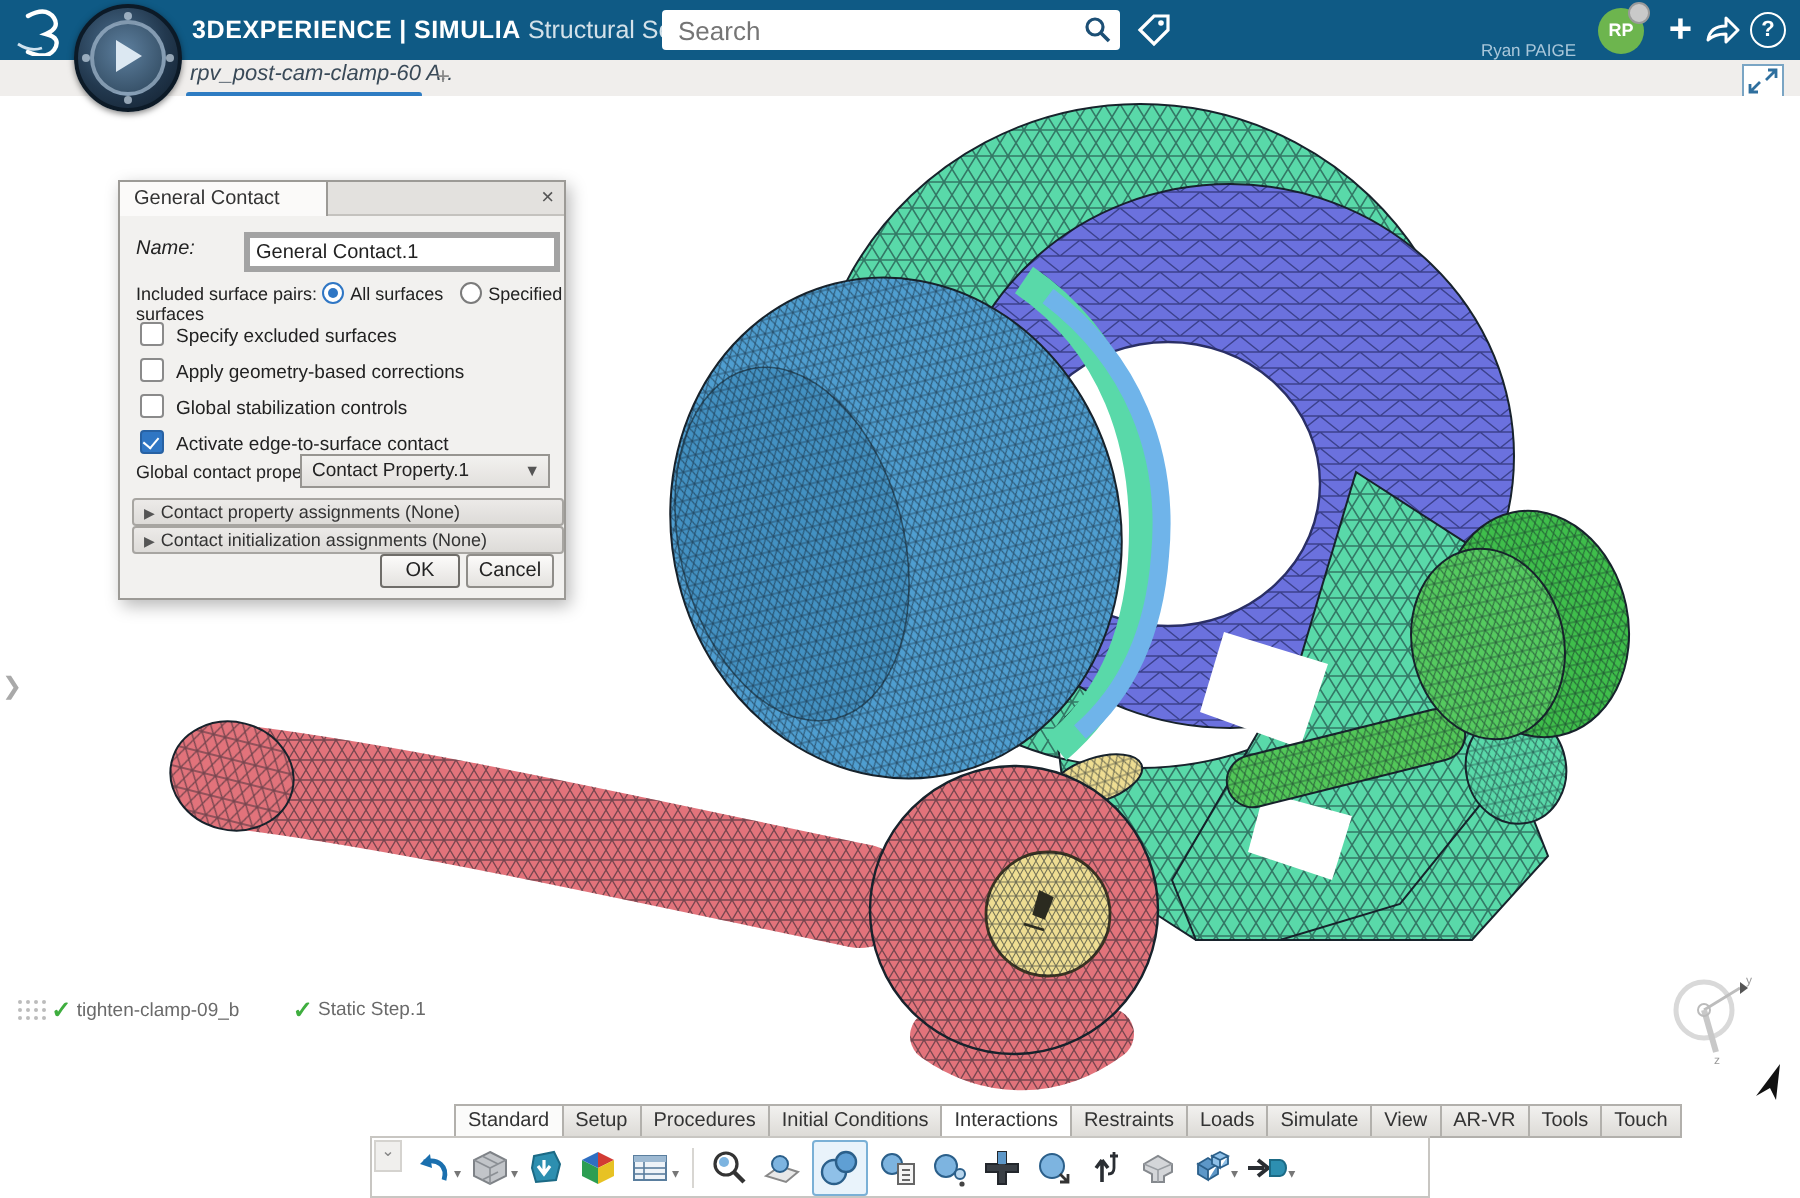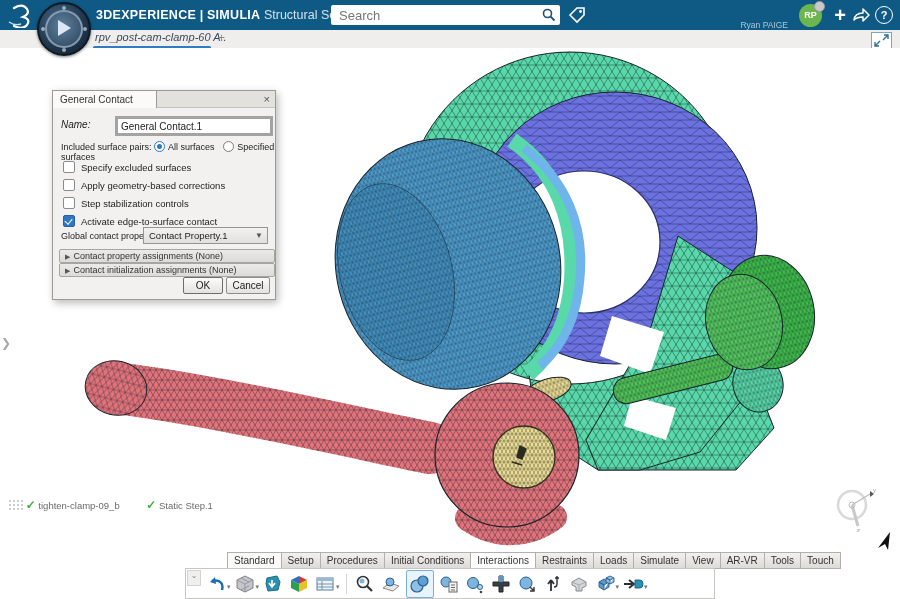--- a/index.html
+++ b/index.html
@@ -48,21 +48,21 @@
   #modelsvg{position:absolute;left:0;top:0;}
   #panelchevron{position:absolute;left:1px;top:288px;color:#a9a9a9;font-size:12px;}
   
   #statusrow{position:absolute;left:8px;top:450px;height:16px;font-size:9.5px;color:#6a6a6a;}
   .chk{color:#3fae3f;font-size:12px;font-weight:bold;}
   #statusrow span{vertical-align:middle;}
   
   #triad{position:absolute;left:828px;top:430px;}
   #cursor{position:absolute;left:876px;top:483px;}
   
-  #dialog{position:absolute;left:52px;top:42px;width:222px;height:208px;background:#f2f1ef;
+  #dialog{position:absolute;left:59px;top:42px;width:222px;height:208px;background:#f2f1ef;
           border:1px solid #9c9a96;box-shadow:2px 3px 8px rgba(0,0,0,.28);font-size:10px;color:#222;}
   #dlg-tab{position:absolute;left:-1px;top:-1px;width:96px;height:17px;background:#fbfaf9;border:1px solid #9c9a96;
           border-bottom:none;font-size:10px;line-height:17px;padding-left:7px;color:#333;}
   #dlg-head{position:absolute;left:102px;top:0;right:0;height:16px;background:#e3e1de;border-bottom:1px solid #c4c2be;}
   #dlg-close{position:absolute;right:5px;top:2px;font-size:11px;color:#555;line-height:12px;}
   .dlg-row{position:absolute;left:8px;}
   #dlg-name-label{top:28px;font-style:italic;}
   #dlg-name-input{position:absolute;left:62px;top:25px;width:146px;height:14px;border:3px solid #a3a3a3;background:#fff;
           font-size:10px;font-family:"Liberation Sans",sans-serif;color:#222;padding:0 3px;}
   #dlg-pairs{top:50px;font-size:9px;}
@@ -324,21 +324,21 @@
         <span class="radio" style="margin-left:6px"></span><span>Specified surfaces</span>
       </div>
 
       <div class="cbrow" style="top:70px">
         <span class="cb"></span><span>Specify excluded surfaces</span>
       </div>
       <div class="cbrow" style="top:88px">
         <span class="cb"></span><span>Apply geometry-based corrections</span>
       </div>
       <div class="cbrow" style="top:106px">
-        <span class="cb"></span><span>Step stabilization controls</span>
+        <span class="cb"></span><span>Global stabilization controls</span>
       </div>
       <div class="cbrow" style="top:124px">
         <span class="cb checked"></span><span>Activate edge-to-surface contact</span>
       </div>
 
       <div class="dlg-row" id="dlg-prop-label">Global contact property:</div>
       <div id="dlg-prop-select">
         <span>Contact Property.1</span>
         <span class="sel-caret">▼</span>
       </div>

